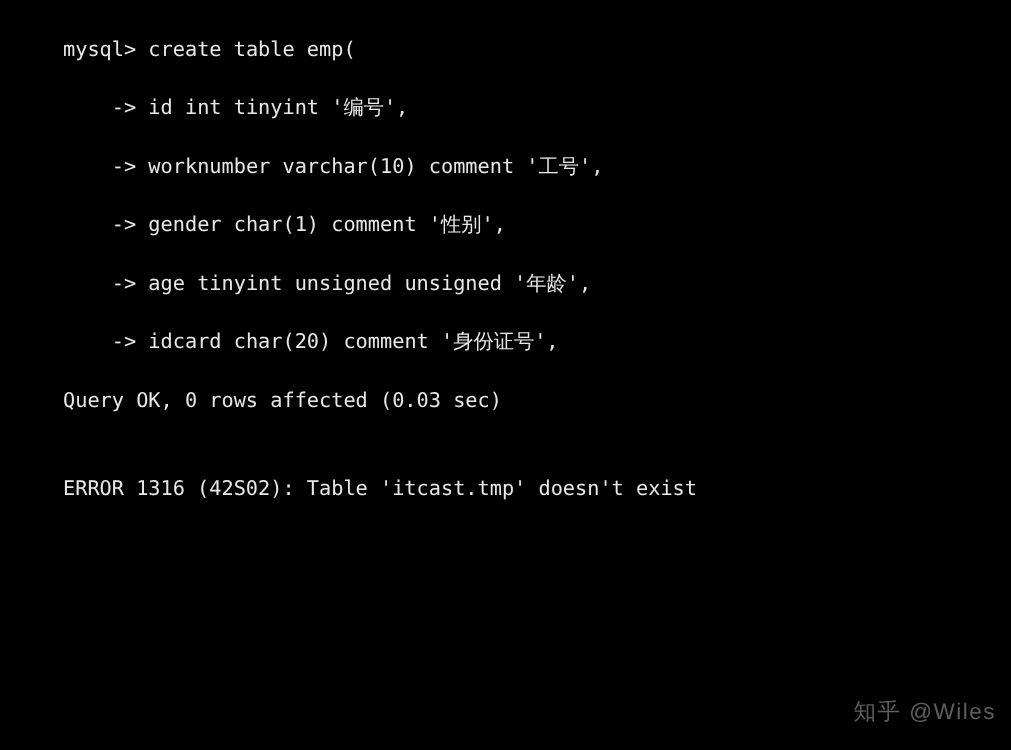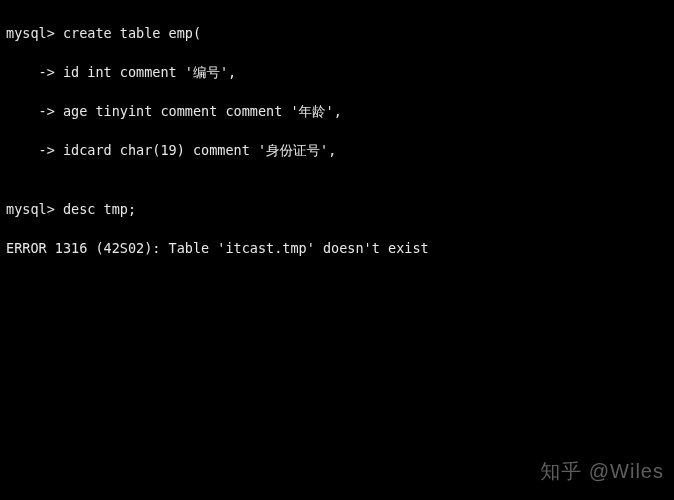--- a/index.html
+++ b/index.html
@@ -12,43 +12,45 @@
     line-height: 1.45;
     width: 674px;
     height: 500px;
     overflow: hidden;
     position: relative;
   }
   .terminal {
     padding: 4px 6px;
     white-space: pre;
   }
-  .row { white-space: pre; }
+  .row { white-space: pre; margin-left: 36px; }
   .watermark {
     position: absolute;
     right: 10px;
     bottom: 14px;
     color: #bbb;
     opacity: 0.5;
     font-family: "PingFang SC", "Microsoft YaHei", sans-serif;
-    font-size: 20px;
+    font-size: 15px;
     letter-spacing: 1px;
     pointer-events: none;
   }
 </style>
 </head>
 <body>
 
 <div class="terminal">
 <div class="row"><span>mysql&gt;</span><span> create table emp(</span></div>
-<div class="row"><span>    -&gt;</span><span> id int comment '编号',</span></div>
-<div class="row"><span>    -&gt;</span><span> age tinyint comment comment '年龄',</span></div>
-<div class="row"><span>    -&gt;</span><span> idcard char(19) comment '身份证号',</span></div>
+<div class="row"><span>    -&gt;</span><span> id int tinyint '编号',</span></div>
+<div class="row"><span>    -&gt;</span><span> worknumber varchar(10) comment '工号',</span></div>
+<div class="row"><span>    -&gt;</span><span> gender char(1) comment '性别',</span></div>
+<div class="row"><span>    -&gt;</span><span> age tinyint unsigned unsigned '年龄',</span></div>
+<div class="row"><span>    -&gt;</span><span> idcard char(20) comment '身份证号',</span></div>
+<div class="row">Query OK, 0 rows affected (0.03 sec)</div>
 <div class="row"></div>
-<div class="row"><span>mysql&gt;</span><span> desc tmp;</span></div>
 <div class="row">ERROR 1316 (42S02): Table 'itcast.tmp' doesn't exist</div>
 
 
 
 
 
 
 
 
 

